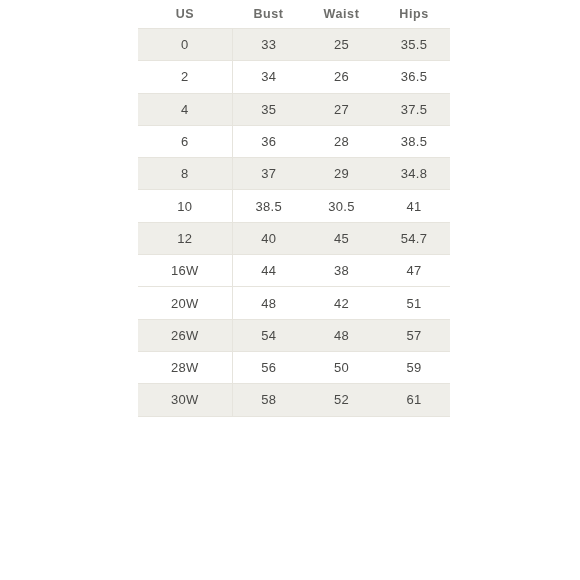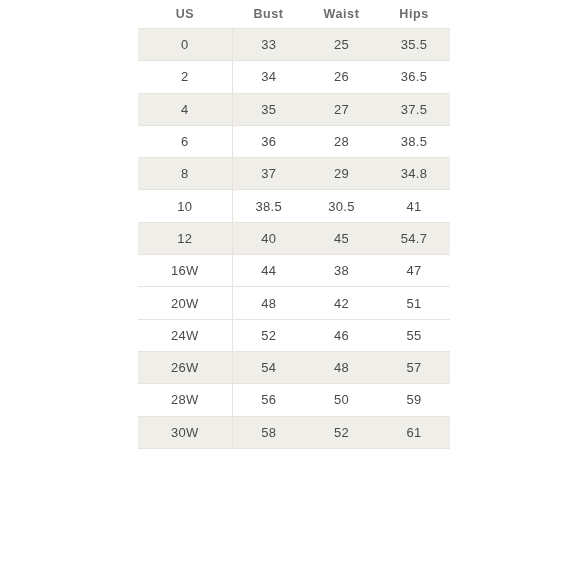--- a/index.html
+++ b/index.html
@@ -138,26 +138,20 @@
           <td class="bust">44</td>
           <td class="waist">38</td>
           <td class="hips">47</td>
         </tr>
         <tr class="plain">
           <td class="us">20W</td>
           <td class="bust">48</td>
           <td class="waist">42</td>
           <td class="hips">51</td>
         </tr>
-        <tr class="plain">
-          <td class="us">24W</td>
-          <td class="bust">52</td>
-          <td class="waist">46</td>
-          <td class="hips">55</td>
-        </tr>
         <tr class="shade">
           <td class="us">26W</td>
           <td class="bust">54</td>
           <td class="waist">48</td>
           <td class="hips">57</td>
         </tr>
         <tr class="plain">
           <td class="us">28W</td>
           <td class="bust">56</td>
           <td class="waist">50</td>

